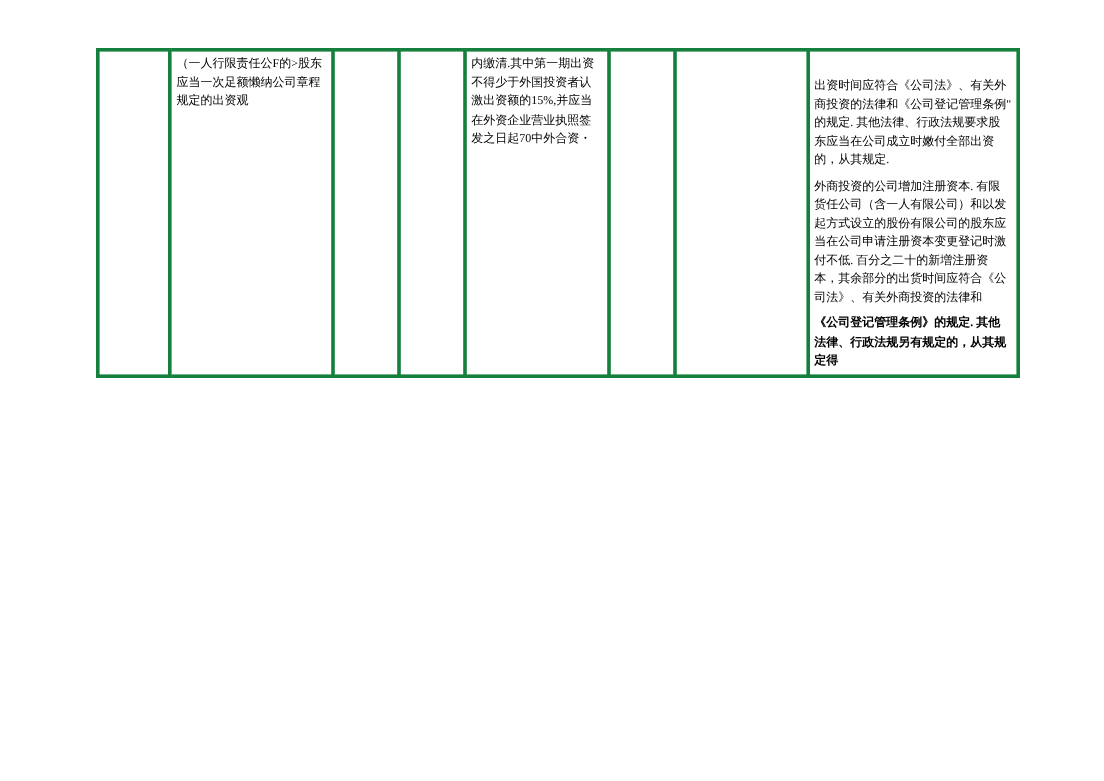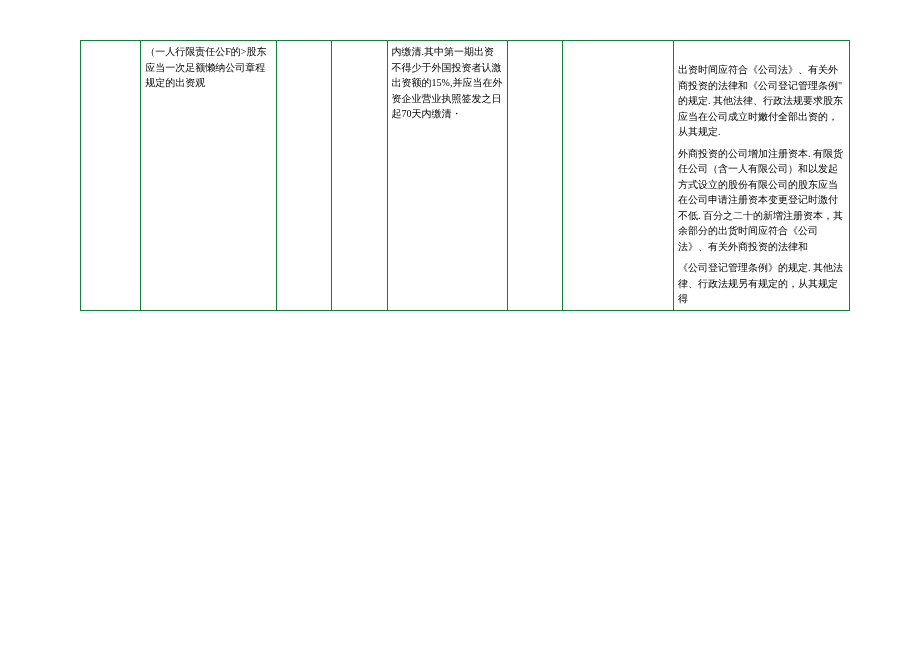--- a/index.html
+++ b/index.html
@@ -16,37 +16,37 @@
     height: 651px;
     box-sizing: border-box;
     padding: 40px 70px 40px 80px;
   }
   table {
     border-collapse: collapse;
     width: 100%;
     table-layout: fixed;
   }
   td {
-    border: 1px solid #15803d;
+    border: 3px solid #15803d;
     vertical-align: top;
     padding: 3px 4px;
     font-size: 10px;
     line-height: 1.55;
     word-break: break-all;
   }
   col.c1 { width: 60px; }
   col.c2 { width: 135px; }
   col.c3 { width: 55px; }
   col.c4 { width: 55px; }
   col.c5 { width: 120px; }
   col.c6 { width: 55px; }
   col.c7 { width: 110px; }
   col.c8 { width: 175px; }
   .p { margin: 0 0 6px 0; }
-  .p:last-child { margin-bottom: 0; }
+  .p:last-child { margin-bottom: 0; font-weight: bold; }
   .bold { font-weight: normal; }
 </style>
 </head>
 <body>
 <div class="page">
 
 <table>
   <colgroup>
     <col class="c1">
         <col class="c2">
@@ -58,21 +58,21 @@
         <col class="c8">
   </colgroup>
 
   <tbody>
         <tr>
     <td></td>
     <td>（一人行限责任公F的&gt;股东应当一次足额懒纳公司章程规定的出资观</td>
     <td></td>
     <td></td>
     <td>
-      <span>内缴清.其中第一期出资不得少于外国投资者认激出资额的</span><span class="bold">15%,</span><span>并应当在外资企业营业执照签发之日起</span><span class="bold">70</span><span>天内缴清・</span>
+      <span>内缴清.其中第一期出资不得少于外国投资者认激出资额的</span><span class="bold">15%,</span><span>并应当在外资企业营业执照签发之日起</span><span class="bold">70</span><span>中外合资・</span>
     </td>
     <td></td>
     <td></td>
     <td>
       <div class="p" style="height:12px;"></div>
       <div class="p">出资时间应符合《公司法》、有关外商投资的法律和《公司登记管理条例" 的规定. 其他法律、行政法规要求股东应当在公司成立时嫩付全部出资的，从其规定.</div>
       <div class="p">外商投资的公司增加注册资本. 有限货任公司（含一人有限公司）和以发起方式设立的股份有限公司的股东应当在公司申请注册资本变更登记时激付不低. 百分之二十的新増注册资本，其余部分的出货时间应符合《公司法》、有关外商投资的法律和</div>
       <div class="p">《公司登记管理条例》的规定. 其他法律、行政法规另有规定的，从其规定得</div>
     </td>
   </tr>

